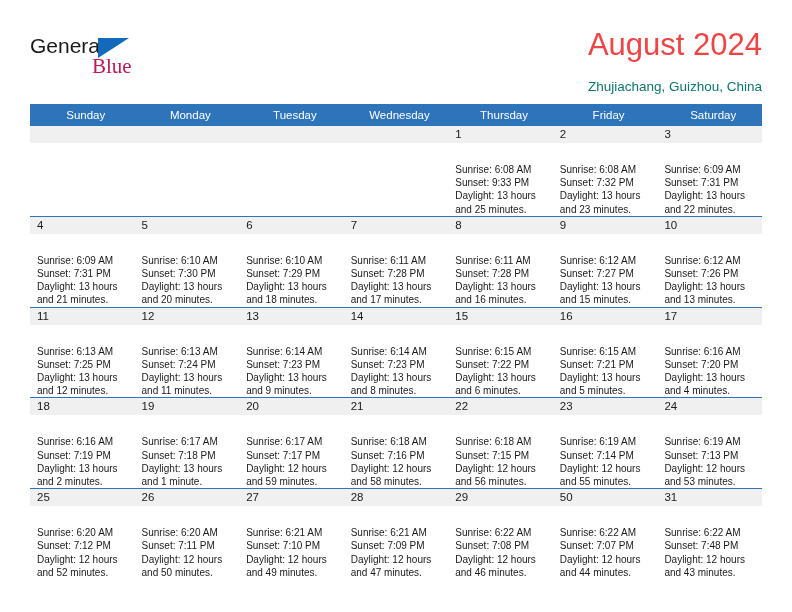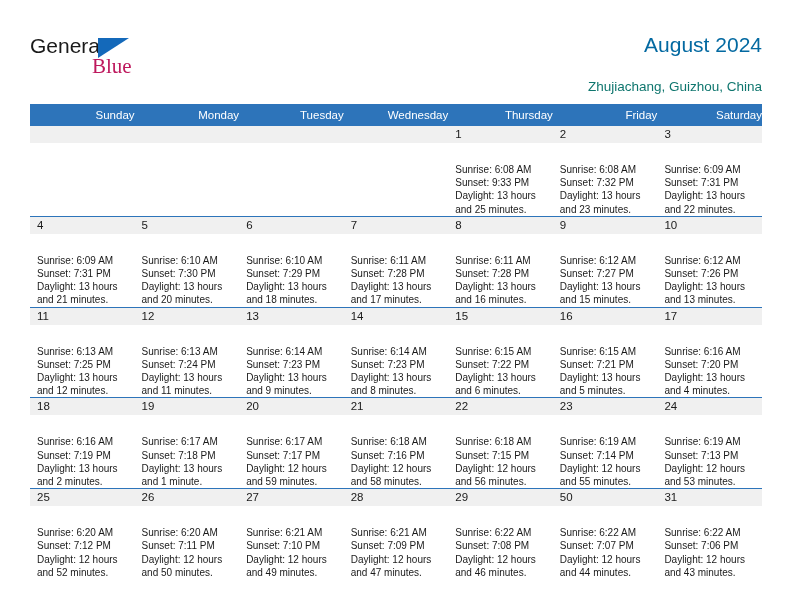--- a/index.html
+++ b/index.html
@@ -63,22 +63,22 @@
     font-family: Liberation Serif, serif;
   }
 
   .title-block {
     position: absolute;
     right: 0;
     top: 0;
     text-align: right;
   }
   .cal-title {
-    font-size: 21px;
-    color: #0369a1;
+    font-size: 31px;
+    color: #ef4444;
     line-height: 34px;
     white-space: nowrap;
   }
   .cal-location {
     font-size: 13.5px;
     color: #0f766e;
     line-height: 20px;
     margin-top: 15px;
     white-space: nowrap;
   }
@@ -90,21 +90,21 @@
     top: 104px;
     width: 732px;
     border-collapse: collapse;
     table-layout: fixed;
   }
   .calendar th {
     background: #2d74ba;
     color: #ffffff;
     font-size: 11.5px;
     font-weight: normal;
-    text-align: right;
+    text-align: center;
     padding: 5px 0 5px 7px;
     height: 12px;
     border: none;
   }
   .calendar td {
     vertical-align: top;
     padding: 0;
     border: none;
     border-top: 1px solid #2d74ba;
     height: 78px;
@@ -459,21 +459,21 @@
               <div>Sunrise: 6:22 AM</div>
               <div>Sunset: 7:07 PM</div>
               <div>Daylight: 12 hours</div>
               <div>and 44 minutes.</div>
             </div>
           </td>
           <td>
             <div class="daynum-band">31</div>
             <div class="cell-body">
               <div>Sunrise: 6:22 AM</div>
-              <div>Sunset: 7:06 PM</div>
+              <div>Sunset: 7:48 PM</div>
               <div>Daylight: 12 hours</div>
               <div>and 43 minutes.</div>
             </div>
           </td>
         </tr>
       </tbody>
   </table>
 
 </div>
 

